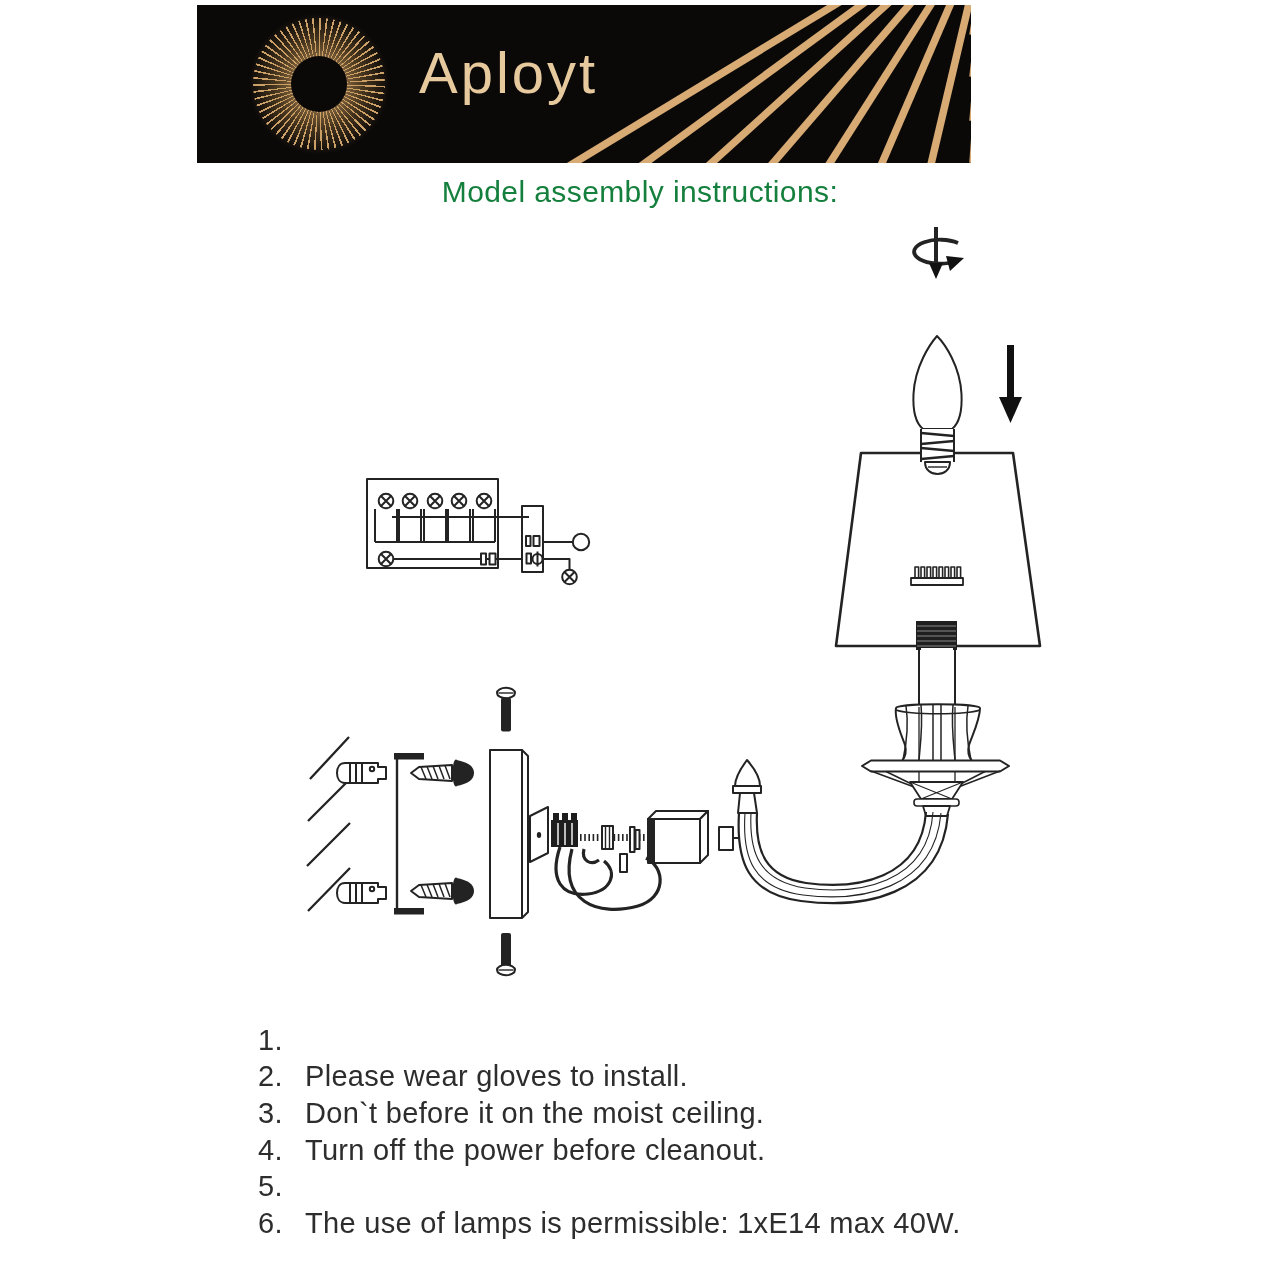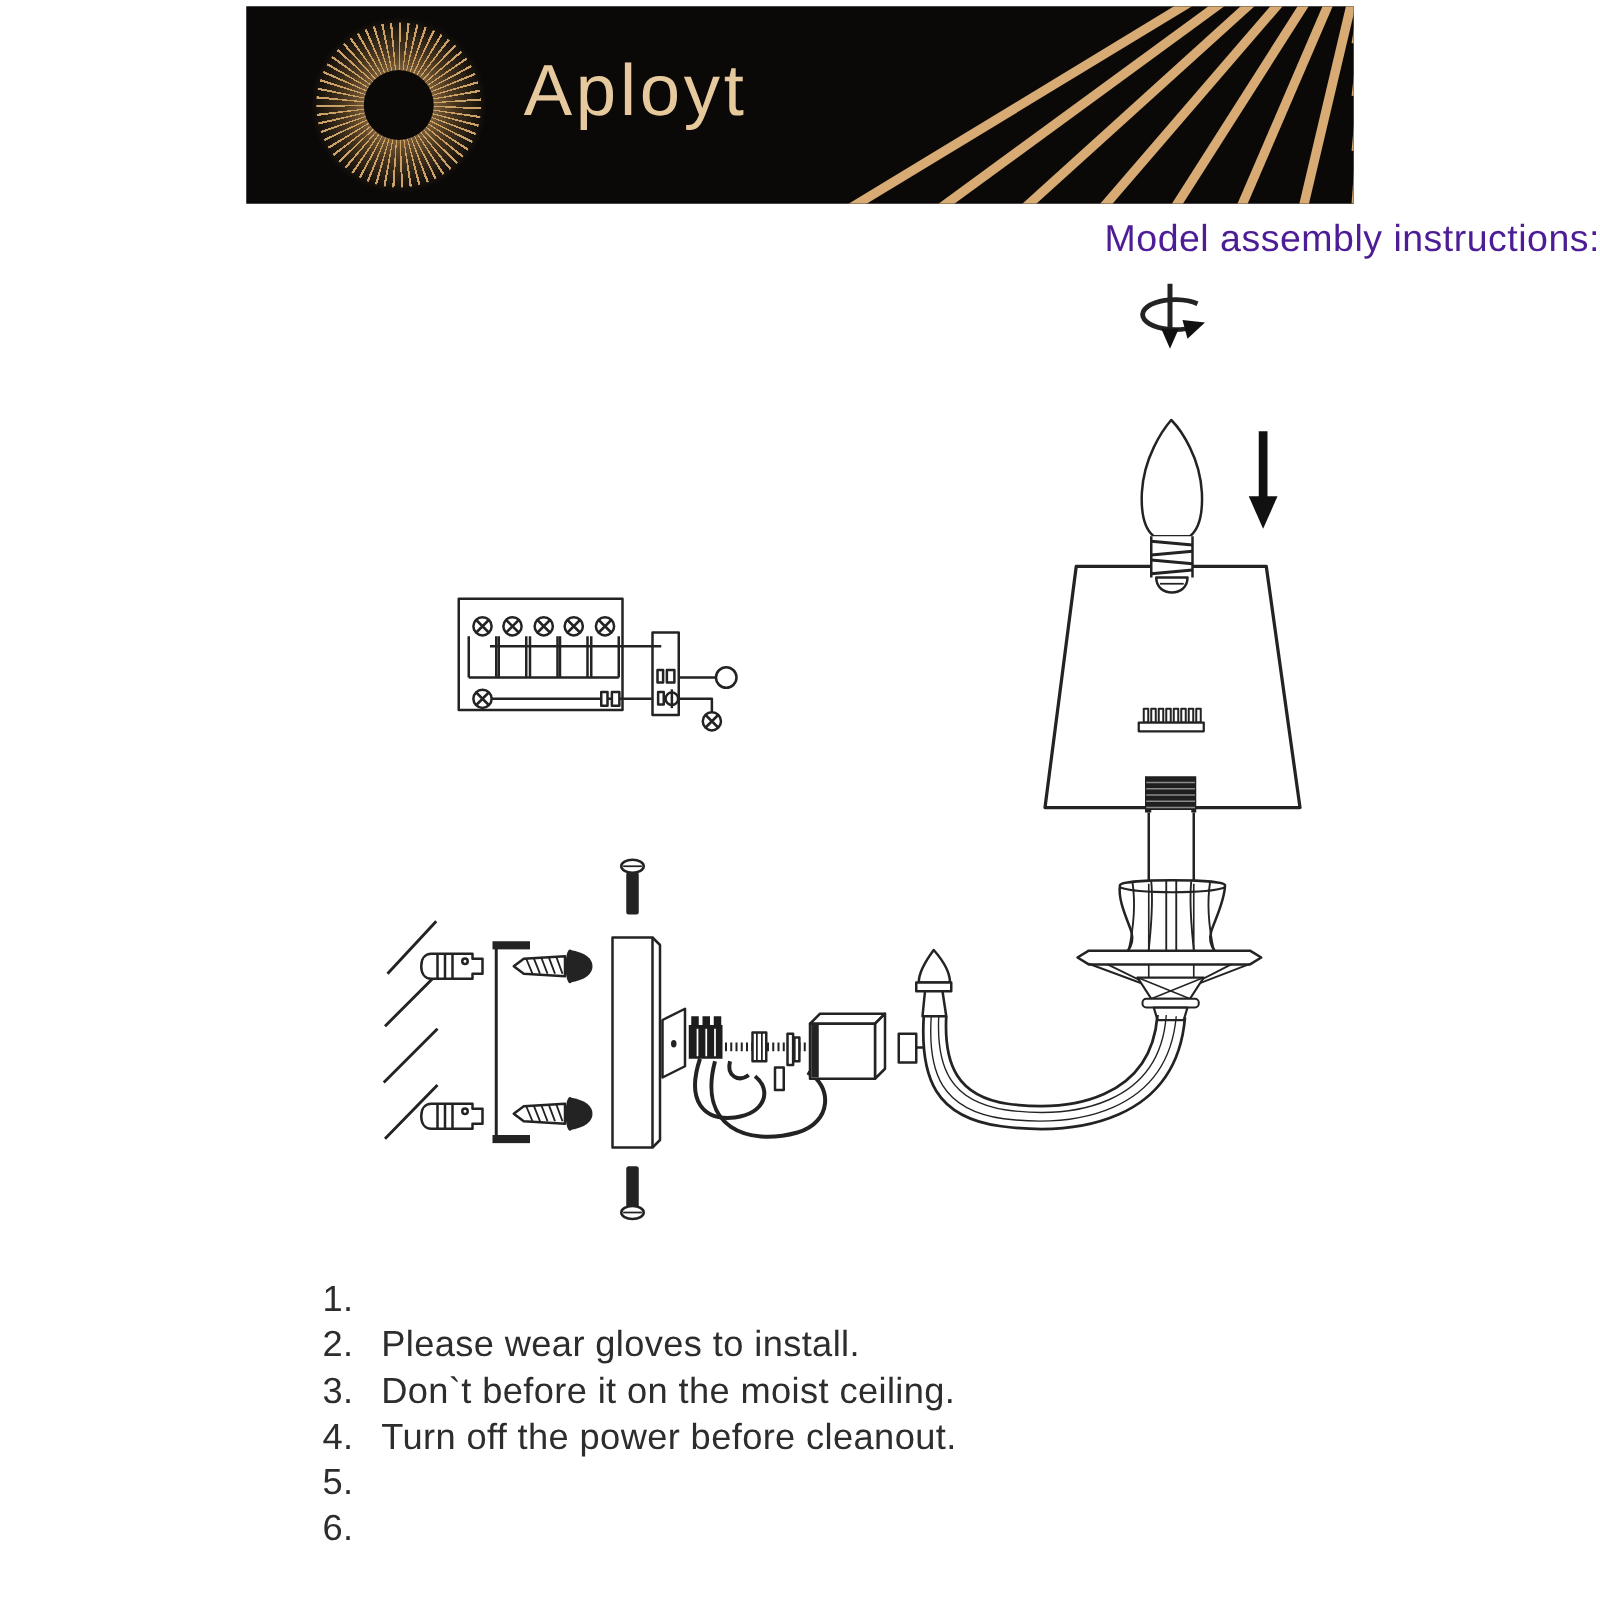--- a/index.html
+++ b/index.html
@@ -1,28 +1,28 @@
 <!DOCTYPE html>
 <html><head>
 <meta charset="utf-8">
 <style>
   html,body{margin:0;padding:0;background:#fff;}
   .page{position:relative;width:1280px;height:1280px;background:#ffffff;overflow:hidden;
         font-family:"Liberation Sans",sans-serif;color:#2f2f2f;}
-  .banner{position:absolute;left:197px;top:5px;width:886px;height:158px;background:#0b0908;overflow:hidden;}
+  .banner{position:absolute;left:197px;top:5px;width:774px;height:158px;background:#0b0908;overflow:hidden;}
   .sunburst{position:absolute;left:56px;top:13px;width:132px;height:132px;border-radius:50%;
             background:repeating-conic-gradient(from 0deg, rgba(214,171,112,.95) 0deg 1.6deg, rgba(0,0,0,0) 1.6deg 6.1deg);}
   .sunburst::before{content:"";position:absolute;inset:-14px;border-radius:50%;
             background:radial-gradient(circle, rgba(203,152,84,.38) 34%, rgba(0,0,0,0) 62%);}
   .sunburst::after{content:"";position:absolute;inset:38px;border-radius:50%;background:#0b0908;
             box-shadow:0 0 14px 2px rgba(222,176,116,.55);}
   .brand{position:absolute;left:222px;top:34px;font-size:58px;font-weight:300;letter-spacing:3px;color:#e7c99e;}
   .rays{position:absolute;right:0;top:0;}
-  .title-block{position:absolute;left:0;top:174px;width:100%;text-align:right;
-               font-size:30px;line-height:36px;color:#4c1d95;letter-spacing:.4px;}
+  .title-block{position:absolute;left:0;top:174px;width:100%;text-align:center;
+               font-size:30px;line-height:36px;color:#15803d;letter-spacing:.4px;}
   .diagram{position:absolute;left:0;top:0;}
   .instr{position:absolute;left:258px;top:1022px;font-size:29px;letter-spacing:.3px;color:#2d2d2d;}
   .instr .row{display:grid;grid-template-columns:47px auto;height:36.6px;align-items:center;}
 </style>
 </head>
 <body>
 
 <div class="page">
 
   <div class="banner">
@@ -258,16 +258,17 @@
     </div>
     <div class="row">
       <span>4.</span>
       <span>Turn off the power before cleanout.</span>
     </div>
     <div class="row">
       <span>5.</span>
     </div>
     <div class="row">
       <span>6.</span>
+      <span>The use of lamps is permissible: 1xE14 max 40W.</span>
     </div>
   </div>
 
 </div>
 
 </body></html>

